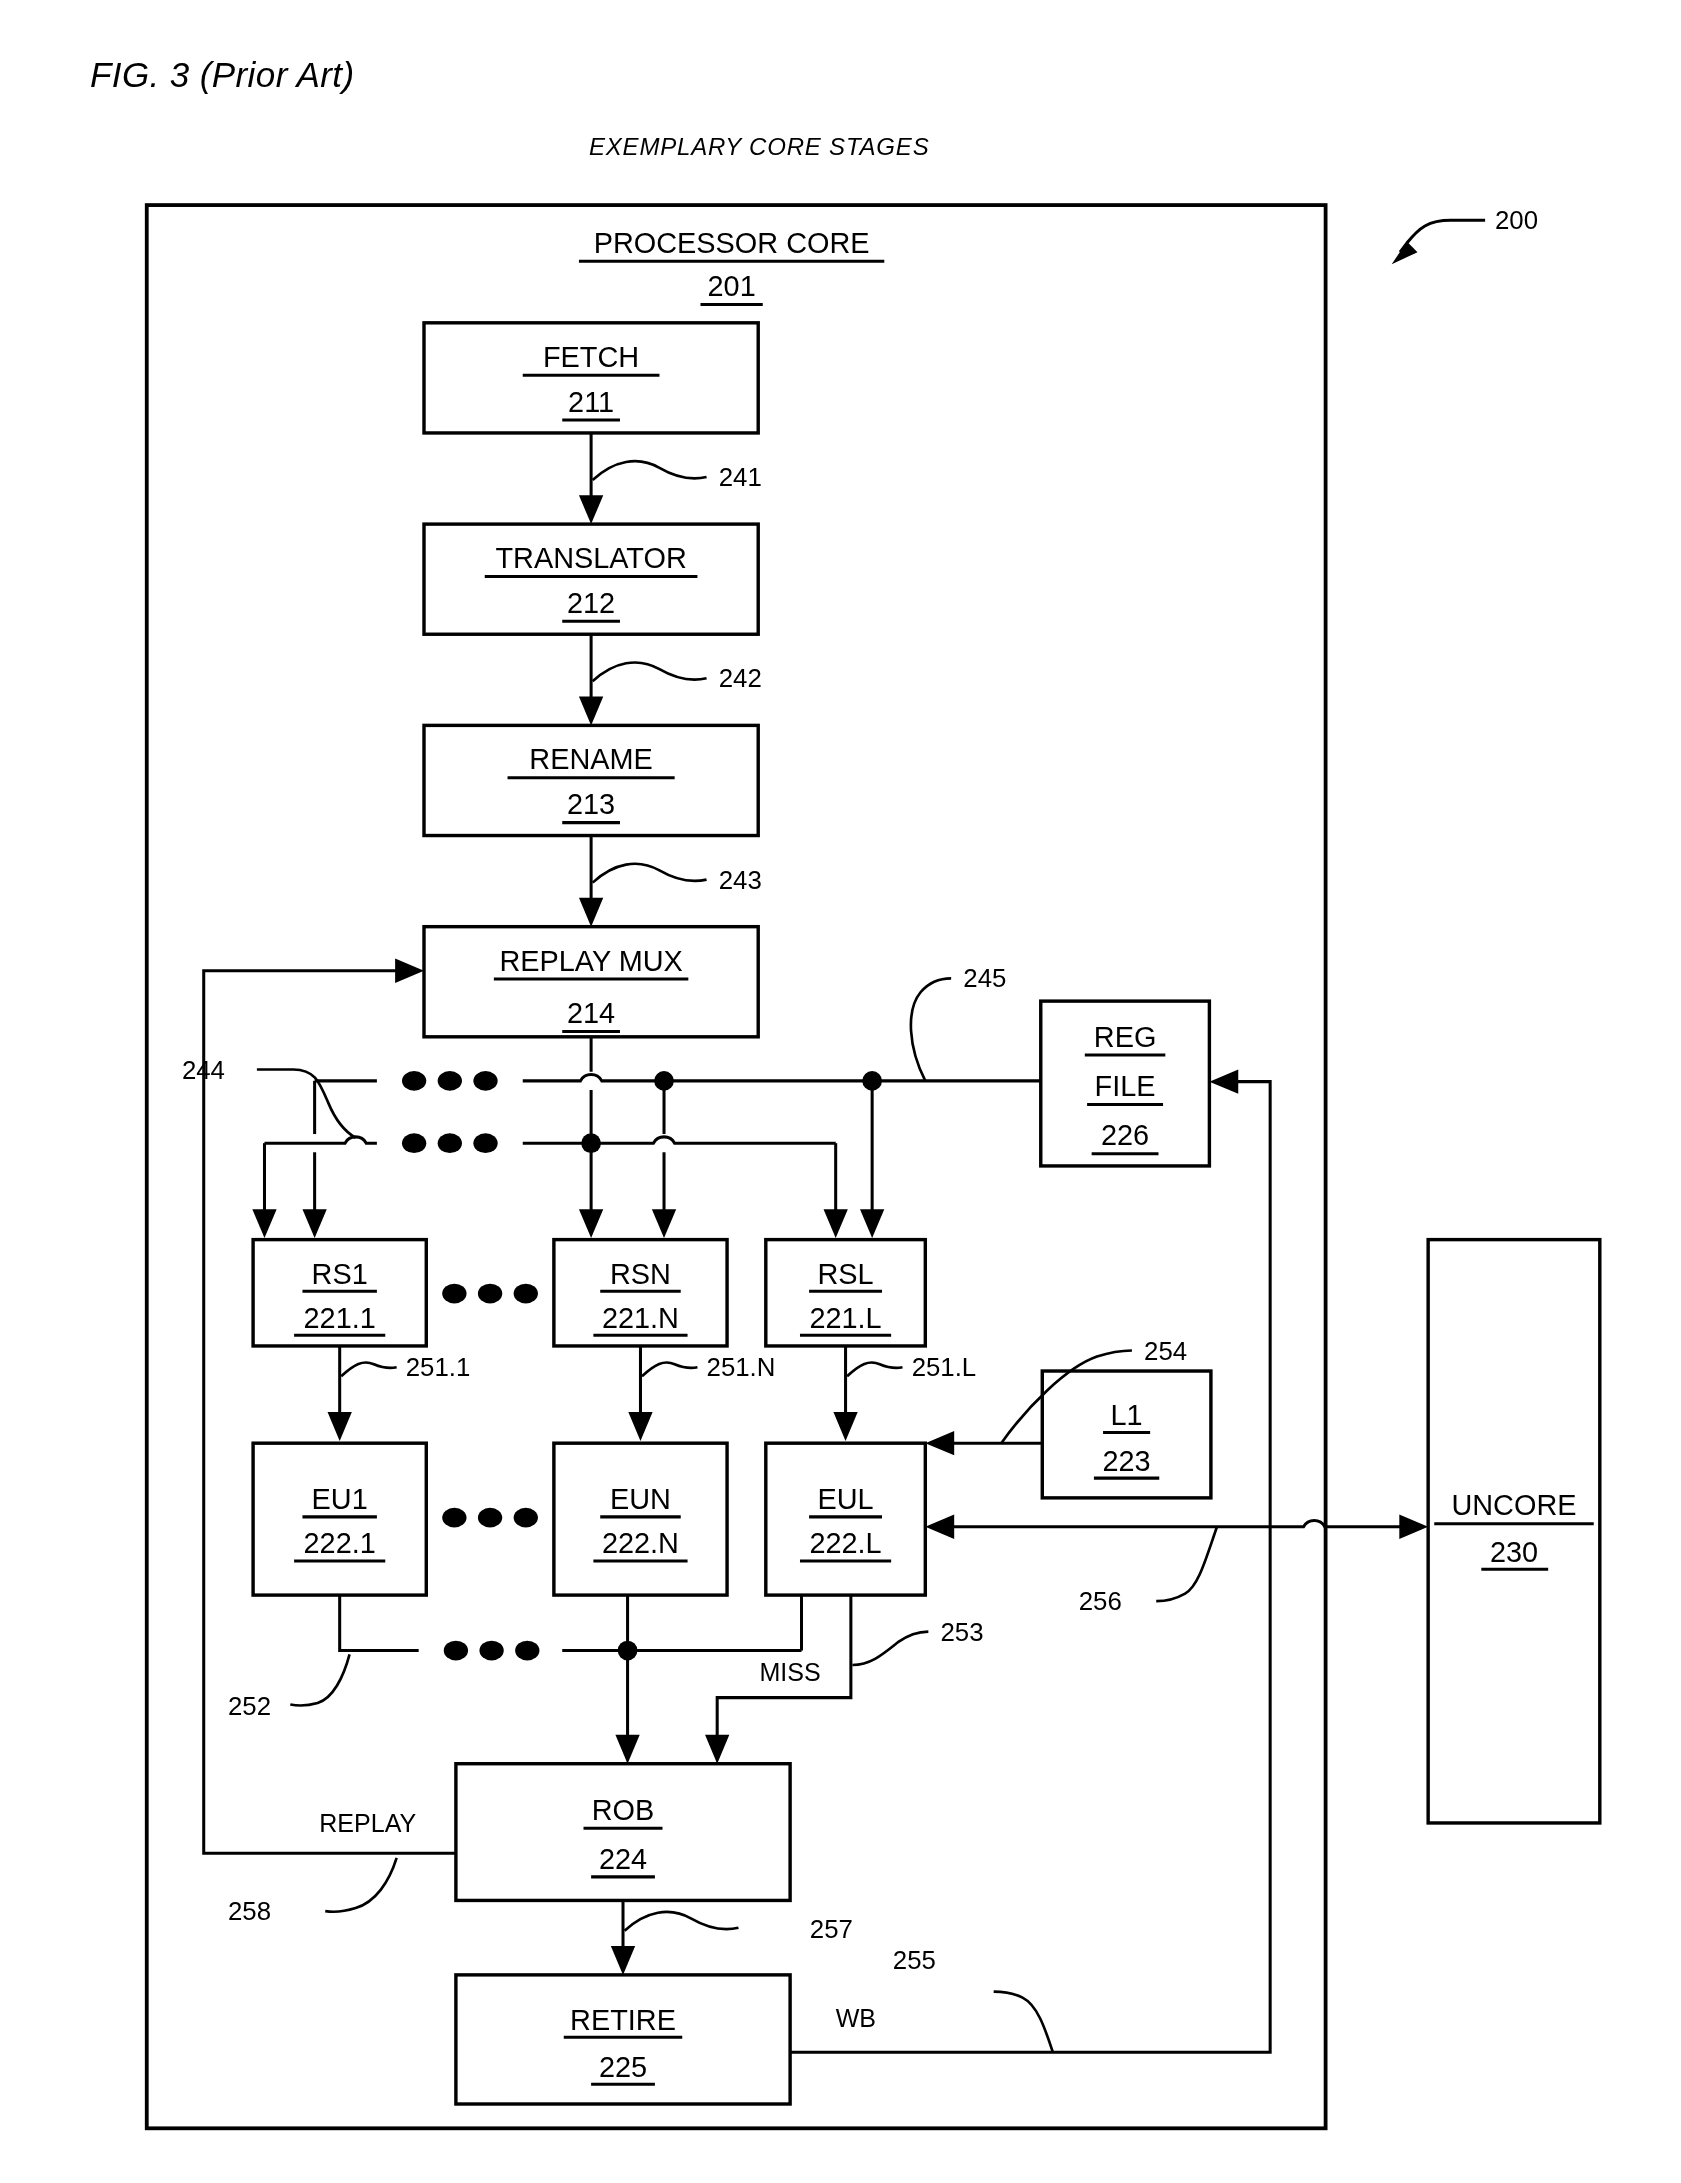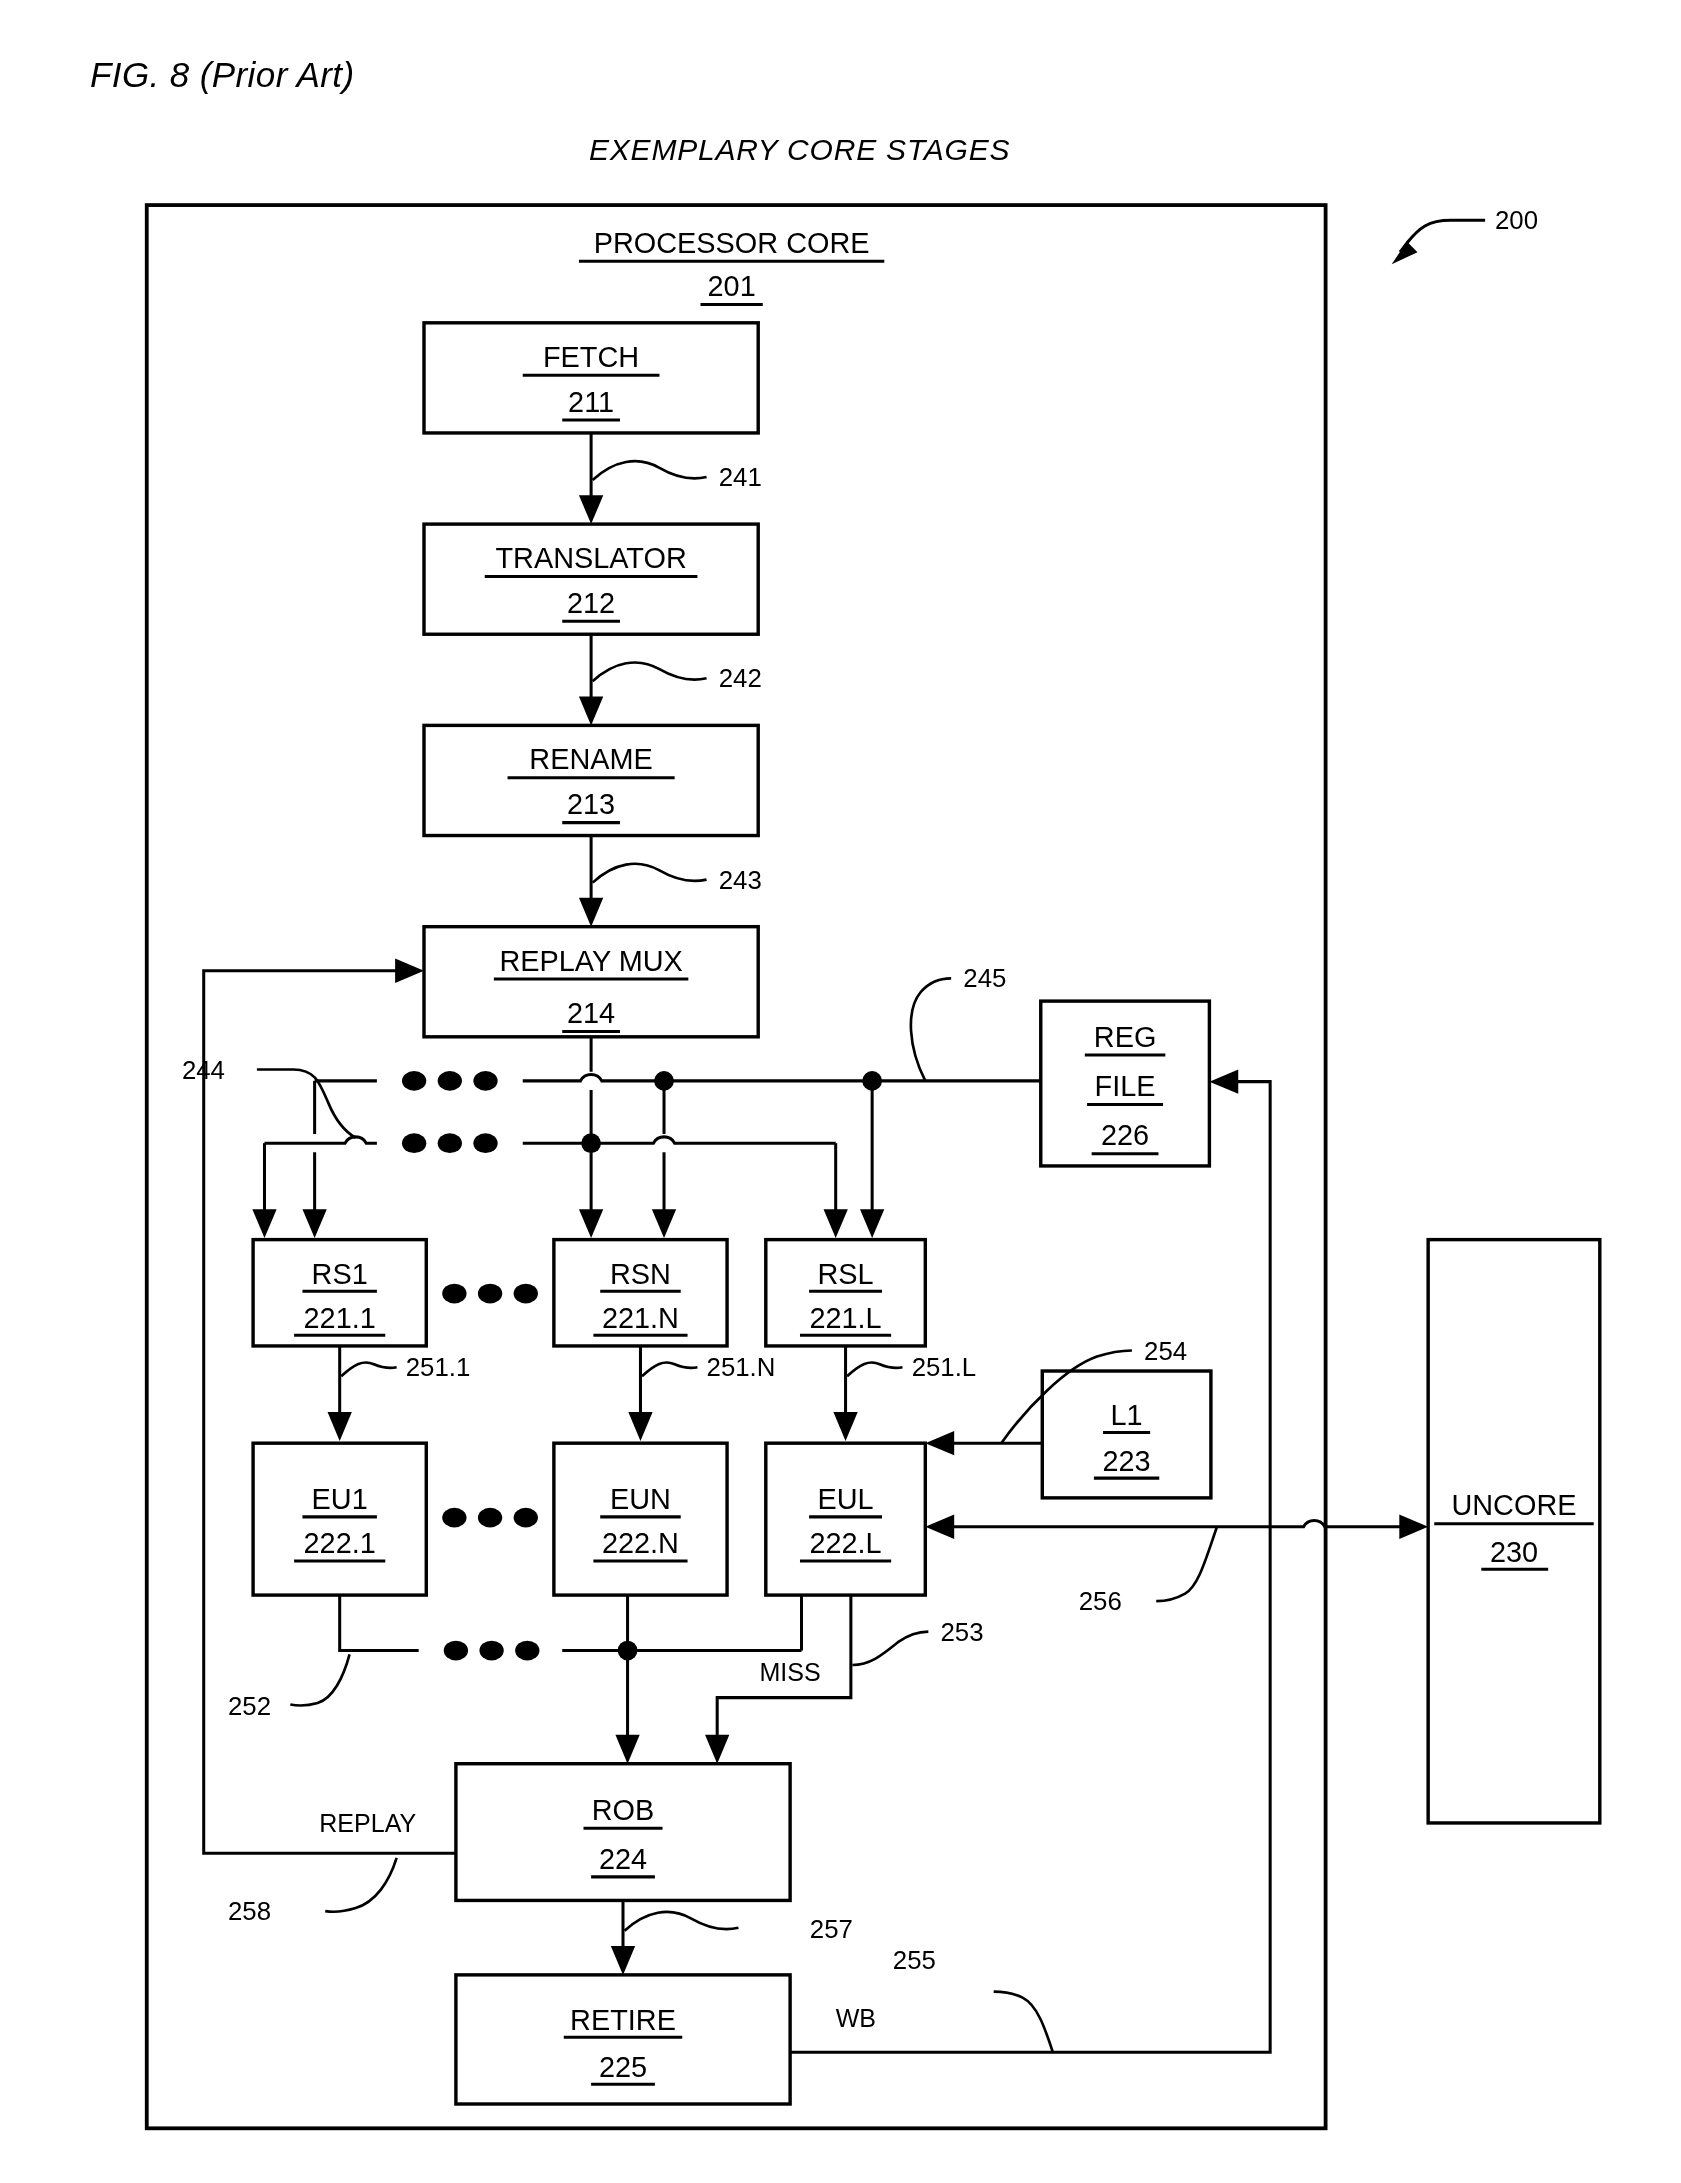--- a/index.html
+++ b/index.html
@@ -30,21 +30,21 @@
     position: absolute;
     font-style: italic;
     font-weight: normal;
     font-size: 35px;
     letter-spacing: 0.4px;
     white-space: nowrap;
   }
   .fig-title {
     position: absolute;
     font-style: italic;
-    font-size: 30px;
+    font-size: 24px;
     letter-spacing: 0.8px;
     white-space: nowrap;
   }
   text {
     font-family: "Liberation Sans", sans-serif;
     fill: #000000;
   }
   text.boxlbl {
     font-size: 38px;
     text-anchor: middle;
@@ -85,21 +85,21 @@
   .ul {
     stroke: #000000;
     stroke-width: 4;
   }
 </style>
 </head>
 <body>
 
 <div id="figure-root">
 
-  <div class="fig-label" style="left:90px; top:55px;">FIG. 8 (Prior Art)</div>
+  <div class="fig-label" style="left:90px; top:55px;">FIG. 3 (Prior Art)</div>
 
   <div class="fig-title" style="left:589px; top:133px;">EXEMPLARY CORE STAGES</div>
 
   <svg class="diagram" viewBox="0 0 2214 2874">
 
     <g>
       <path class="ln" d="M 1955 290 L 1910 290 C 1880 290 1868 300 1852 320 L 1843 332"></path>
       <polygon class="dot" points="1832,348 1866,332 1852,318"></polygon>
     </g>
     <text class="refnum" x="1968" y="302">200</text>

